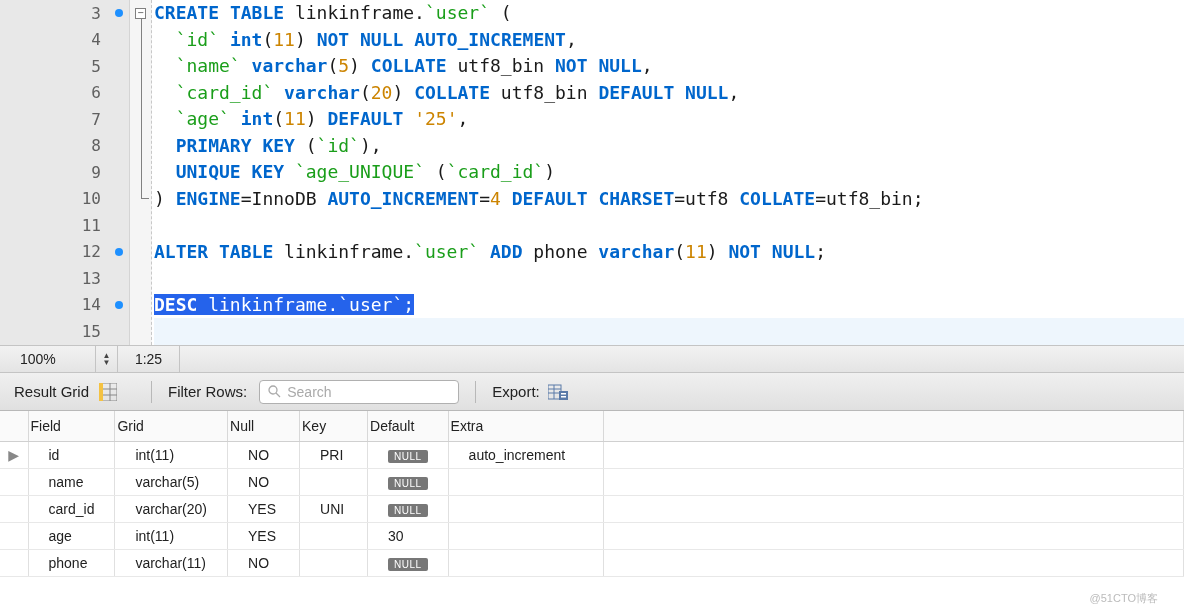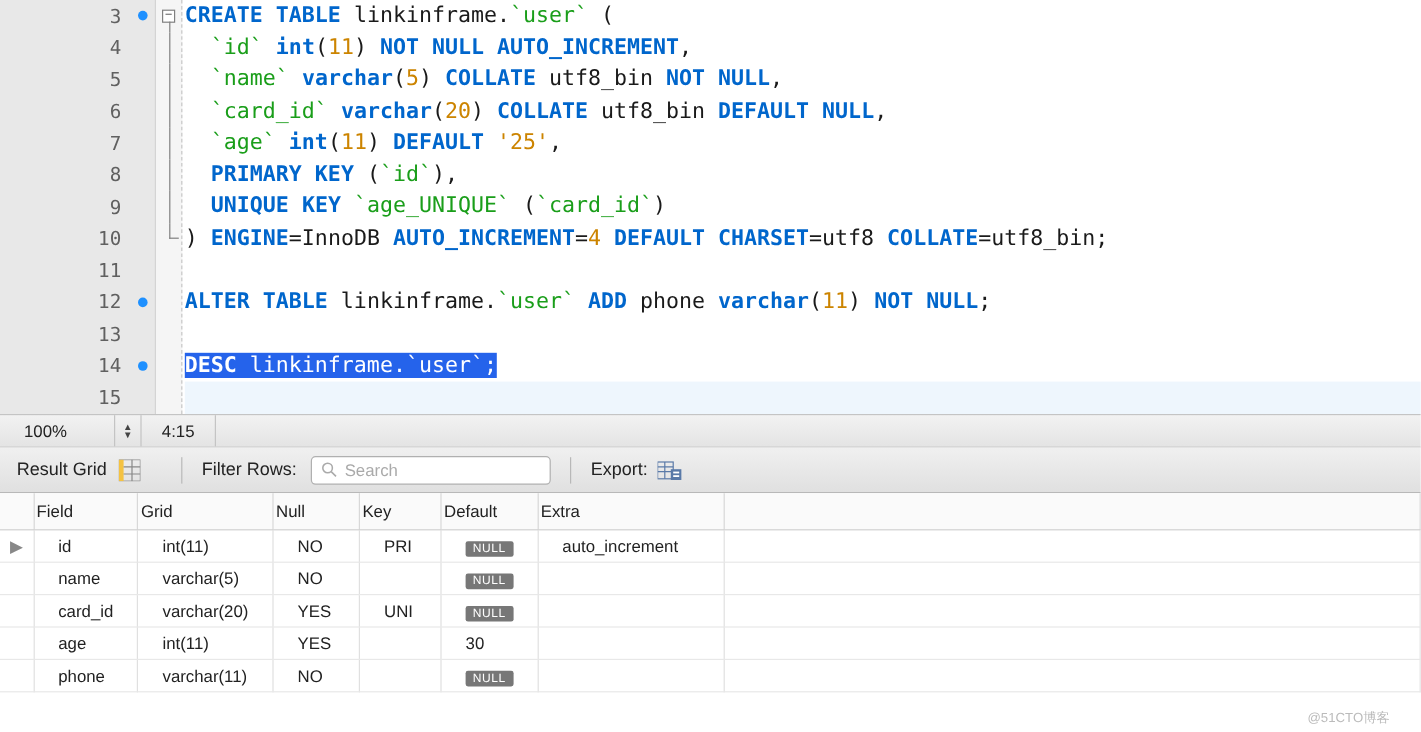--- a/index.html
+++ b/index.html
@@ -112,21 +112,21 @@
     </div>
   <div class="code" id="code"><div class="code-line"><span><span class="k-blue">CREATE</span><span class="k-black"> </span><span class="k-blue">TABLE</span><span class="k-black"> linkinframe.</span><span class="k-green">`user`</span><span class="k-black"> (</span></span></div><div class="code-line"><span><span class="k-black">  </span><span class="k-green">`id`</span><span class="k-black"> </span><span class="k-blue">int</span><span class="k-black">(</span><span class="k-orange">11</span><span class="k-black">) </span><span class="k-blue">NOT</span><span class="k-black"> </span><span class="k-blue">NULL</span><span class="k-black"> </span><span class="k-blue">AUTO_INCREMENT</span><span class="k-black">,</span></span></div><div class="code-line"><span><span class="k-black">  </span><span class="k-green">`name`</span><span class="k-black"> </span><span class="k-blue">varchar</span><span class="k-black">(</span><span class="k-orange">5</span><span class="k-black">) </span><span class="k-blue">COLLATE</span><span class="k-black"> utf8_bin </span><span class="k-blue">NOT</span><span class="k-black"> </span><span class="k-blue">NULL</span><span class="k-black">,</span></span></div><div class="code-line"><span><span class="k-black">  </span><span class="k-green">`card_id`</span><span class="k-black"> </span><span class="k-blue">varchar</span><span class="k-black">(</span><span class="k-orange">20</span><span class="k-black">) </span><span class="k-blue">COLLATE</span><span class="k-black"> utf8_bin </span><span class="k-blue">DEFAULT</span><span class="k-black"> </span><span class="k-blue">NULL</span><span class="k-black">,</span></span></div><div class="code-line"><span><span class="k-black">  </span><span class="k-green">`age`</span><span class="k-black"> </span><span class="k-blue">int</span><span class="k-black">(</span><span class="k-orange">11</span><span class="k-black">) </span><span class="k-blue">DEFAULT</span><span class="k-black"> </span><span class="k-string">'25'</span><span class="k-black">,</span></span></div><div class="code-line"><span><span class="k-black">  </span><span class="k-blue">PRIMARY</span><span class="k-black"> </span><span class="k-blue">KEY</span><span class="k-black"> (</span><span class="k-green">`id`</span><span class="k-black">),</span></span></div><div class="code-line"><span><span class="k-black">  </span><span class="k-blue">UNIQUE</span><span class="k-black"> </span><span class="k-blue">KEY</span><span class="k-black"> </span><span class="k-green">`age_UNIQUE`</span><span class="k-black"> (</span><span class="k-green">`card_id`</span><span class="k-black">)</span></span></div><div class="code-line"><span><span class="k-black">) </span><span class="k-blue">ENGINE</span><span class="k-black">=InnoDB </span><span class="k-blue">AUTO_INCREMENT</span><span class="k-black">=</span><span class="k-orange">4</span><span class="k-black"> </span><span class="k-blue">DEFAULT</span><span class="k-black"> </span><span class="k-blue">CHARSET</span><span class="k-black">=utf8 </span><span class="k-blue">COLLATE</span><span class="k-black">=utf8_bin;</span></span></div><div class="code-line"><span></span></div><div class="code-line"><span><span class="k-blue">ALTER</span><span class="k-black"> </span><span class="k-blue">TABLE</span><span class="k-black"> linkinframe.</span><span class="k-green">`user`</span><span class="k-black"> </span><span class="k-blue">ADD</span><span class="k-black"> phone </span><span class="k-blue">varchar</span><span class="k-black">(</span><span class="k-orange">11</span><span class="k-black">) </span><span class="k-blue">NOT</span><span class="k-black"> </span><span class="k-blue">NULL</span><span class="k-black">;</span></span></div><div class="code-line"><span></span></div><div class="code-line"><span class="sel"><span class="k-blue">DESC</span><span class="k-black"> linkinframe.</span><span class="k-green">`user`</span><span class="k-black">;</span></span></div><div class="code-line current"><span></span></div></div>
 </div>
 
 <div class="status-bar">
   <div class="sb-zoom">100%</div>
   <div class="sb-spin">
       <span>▲</span>
       <span>▼</span>
     </div>
-  <div class="sb-pos">4:15</div>
+  <div class="sb-pos">1:25</div>
 </div>
 
 <div class="toolbar">
   <span class="tb-label">Result Grid</span>
   <span class="tb-grid-icon">
     <svg viewBox="0 0 18 18">
         <rect x="0" y="0" width="18" height="18" fill="none" stroke="#888" stroke-width="1"></rect>
         <rect x="0" y="0" width="4" height="18" fill="#f4c242"></rect>
         <line x1="4" y1="6" x2="18" y2="6" stroke="#888"></line>
         <line x1="4" y1="12" x2="18" y2="12" stroke="#888"></line>

